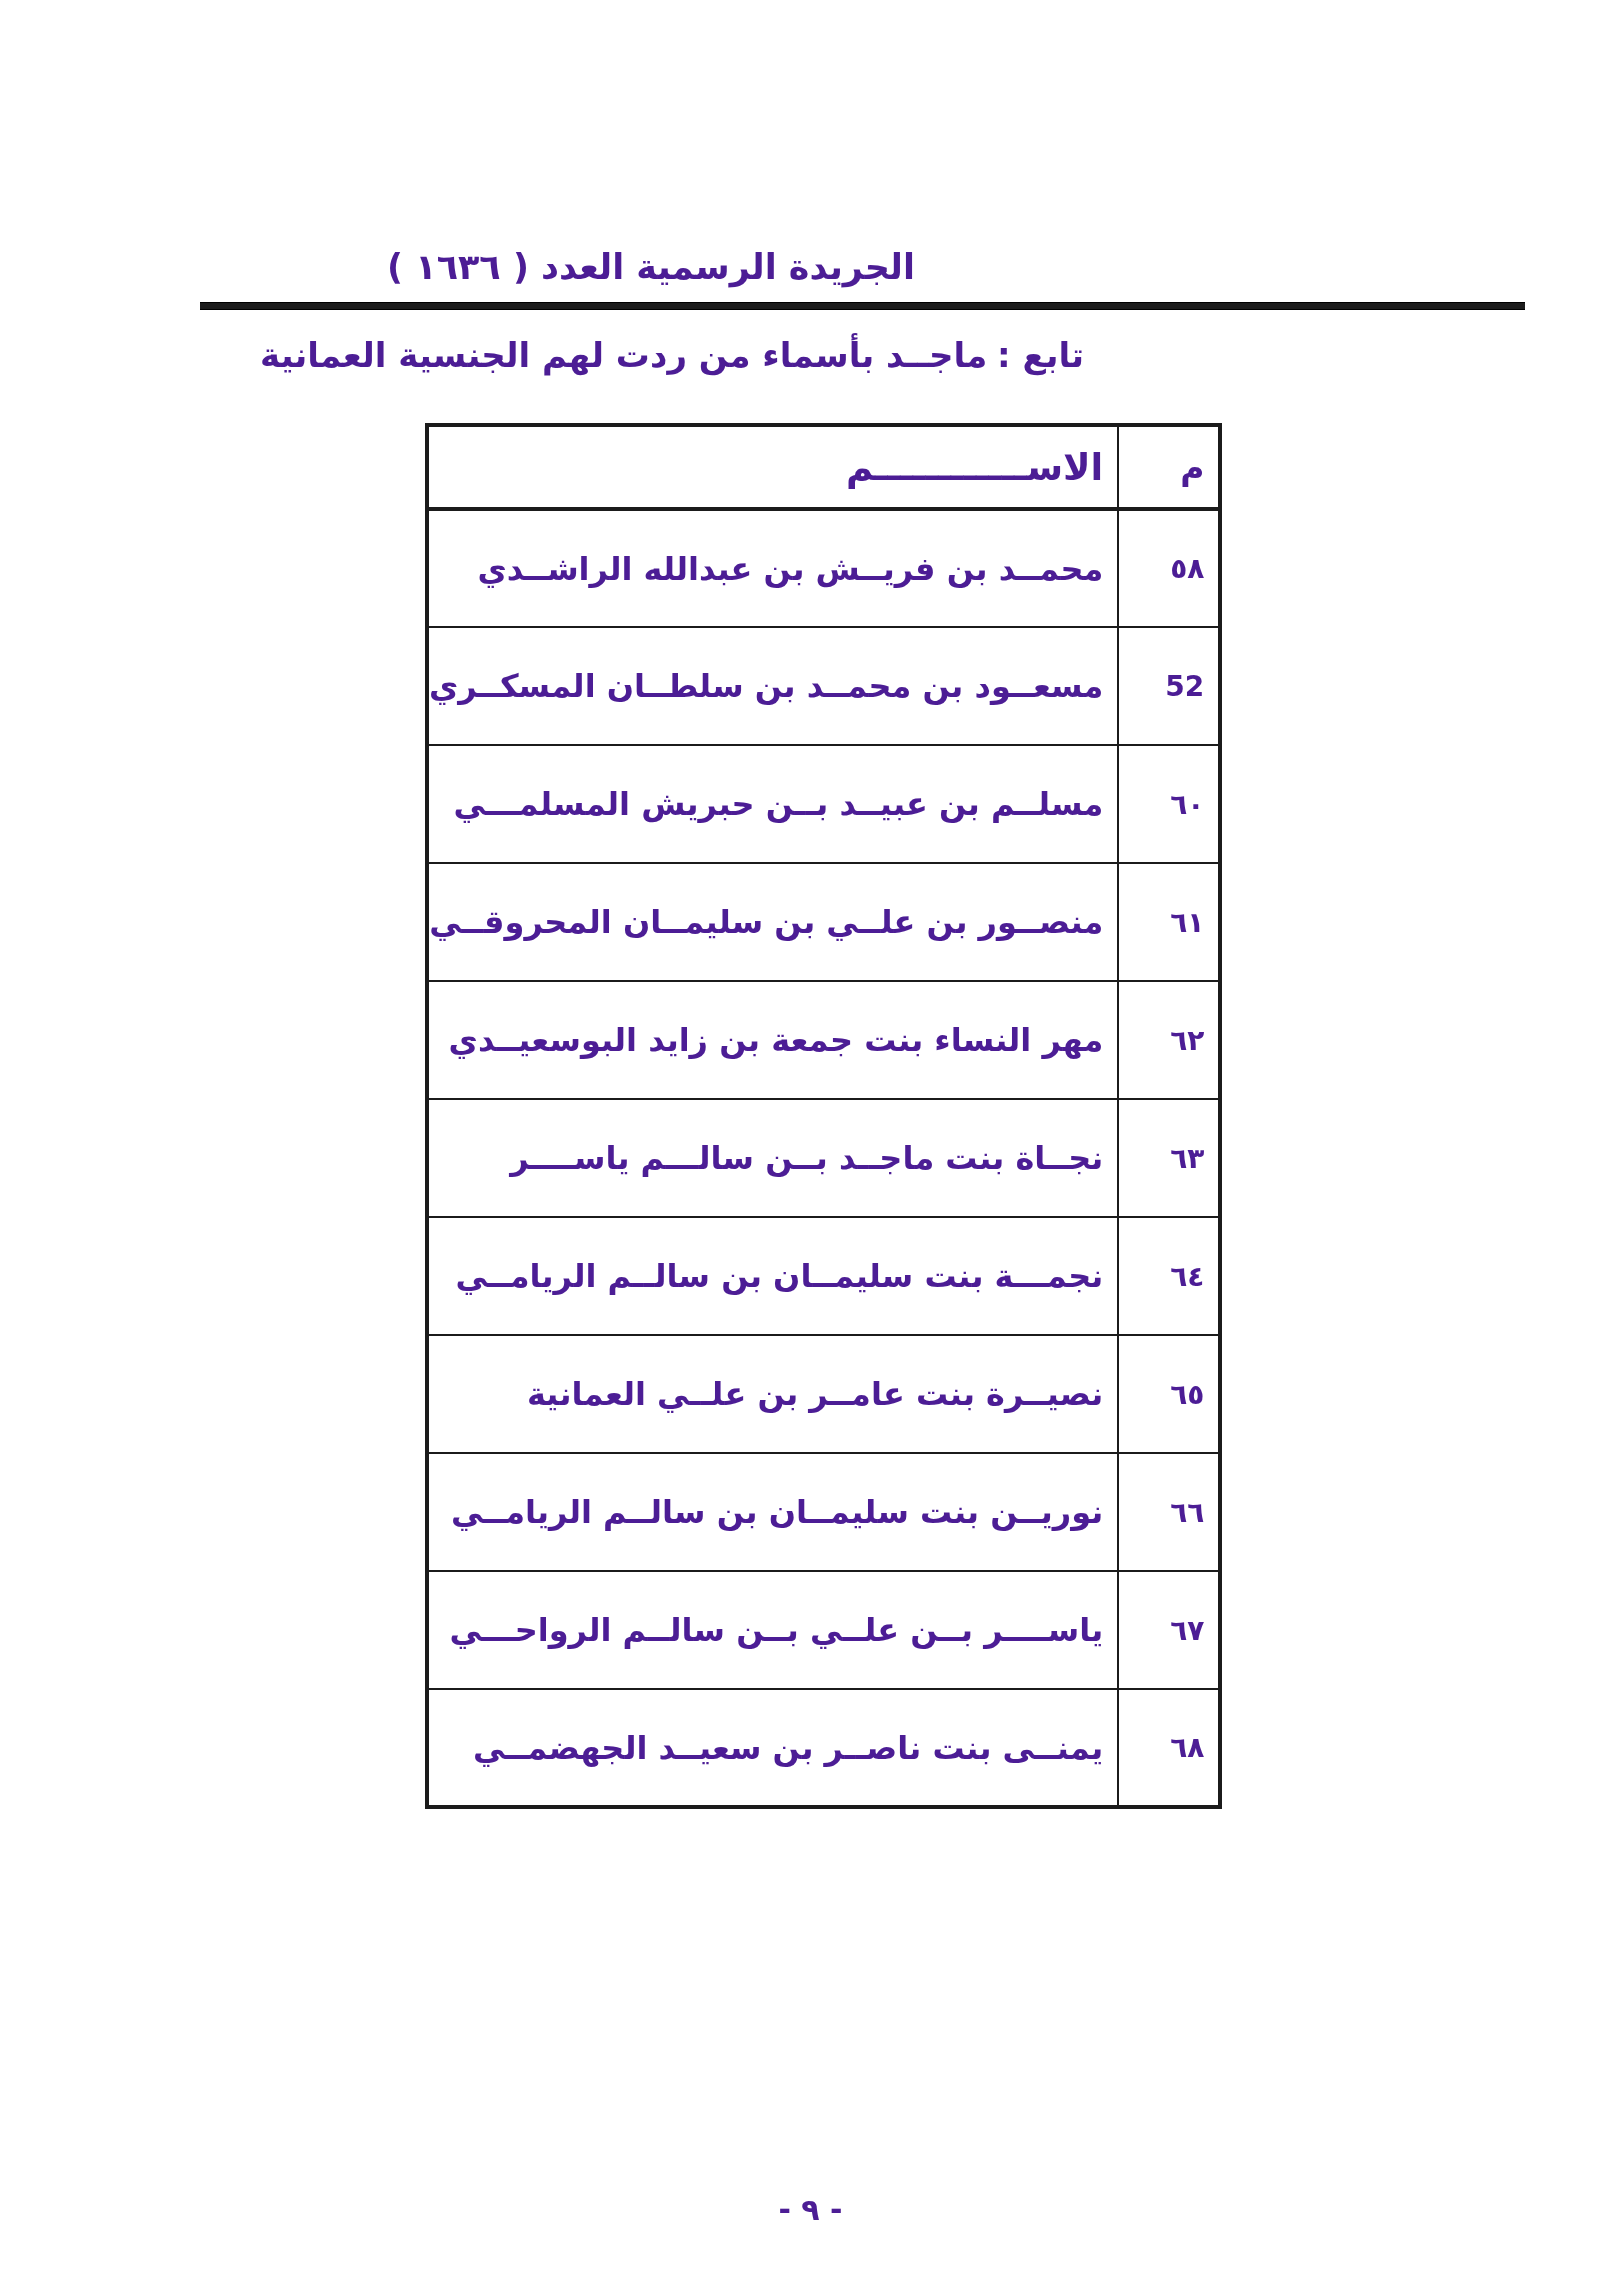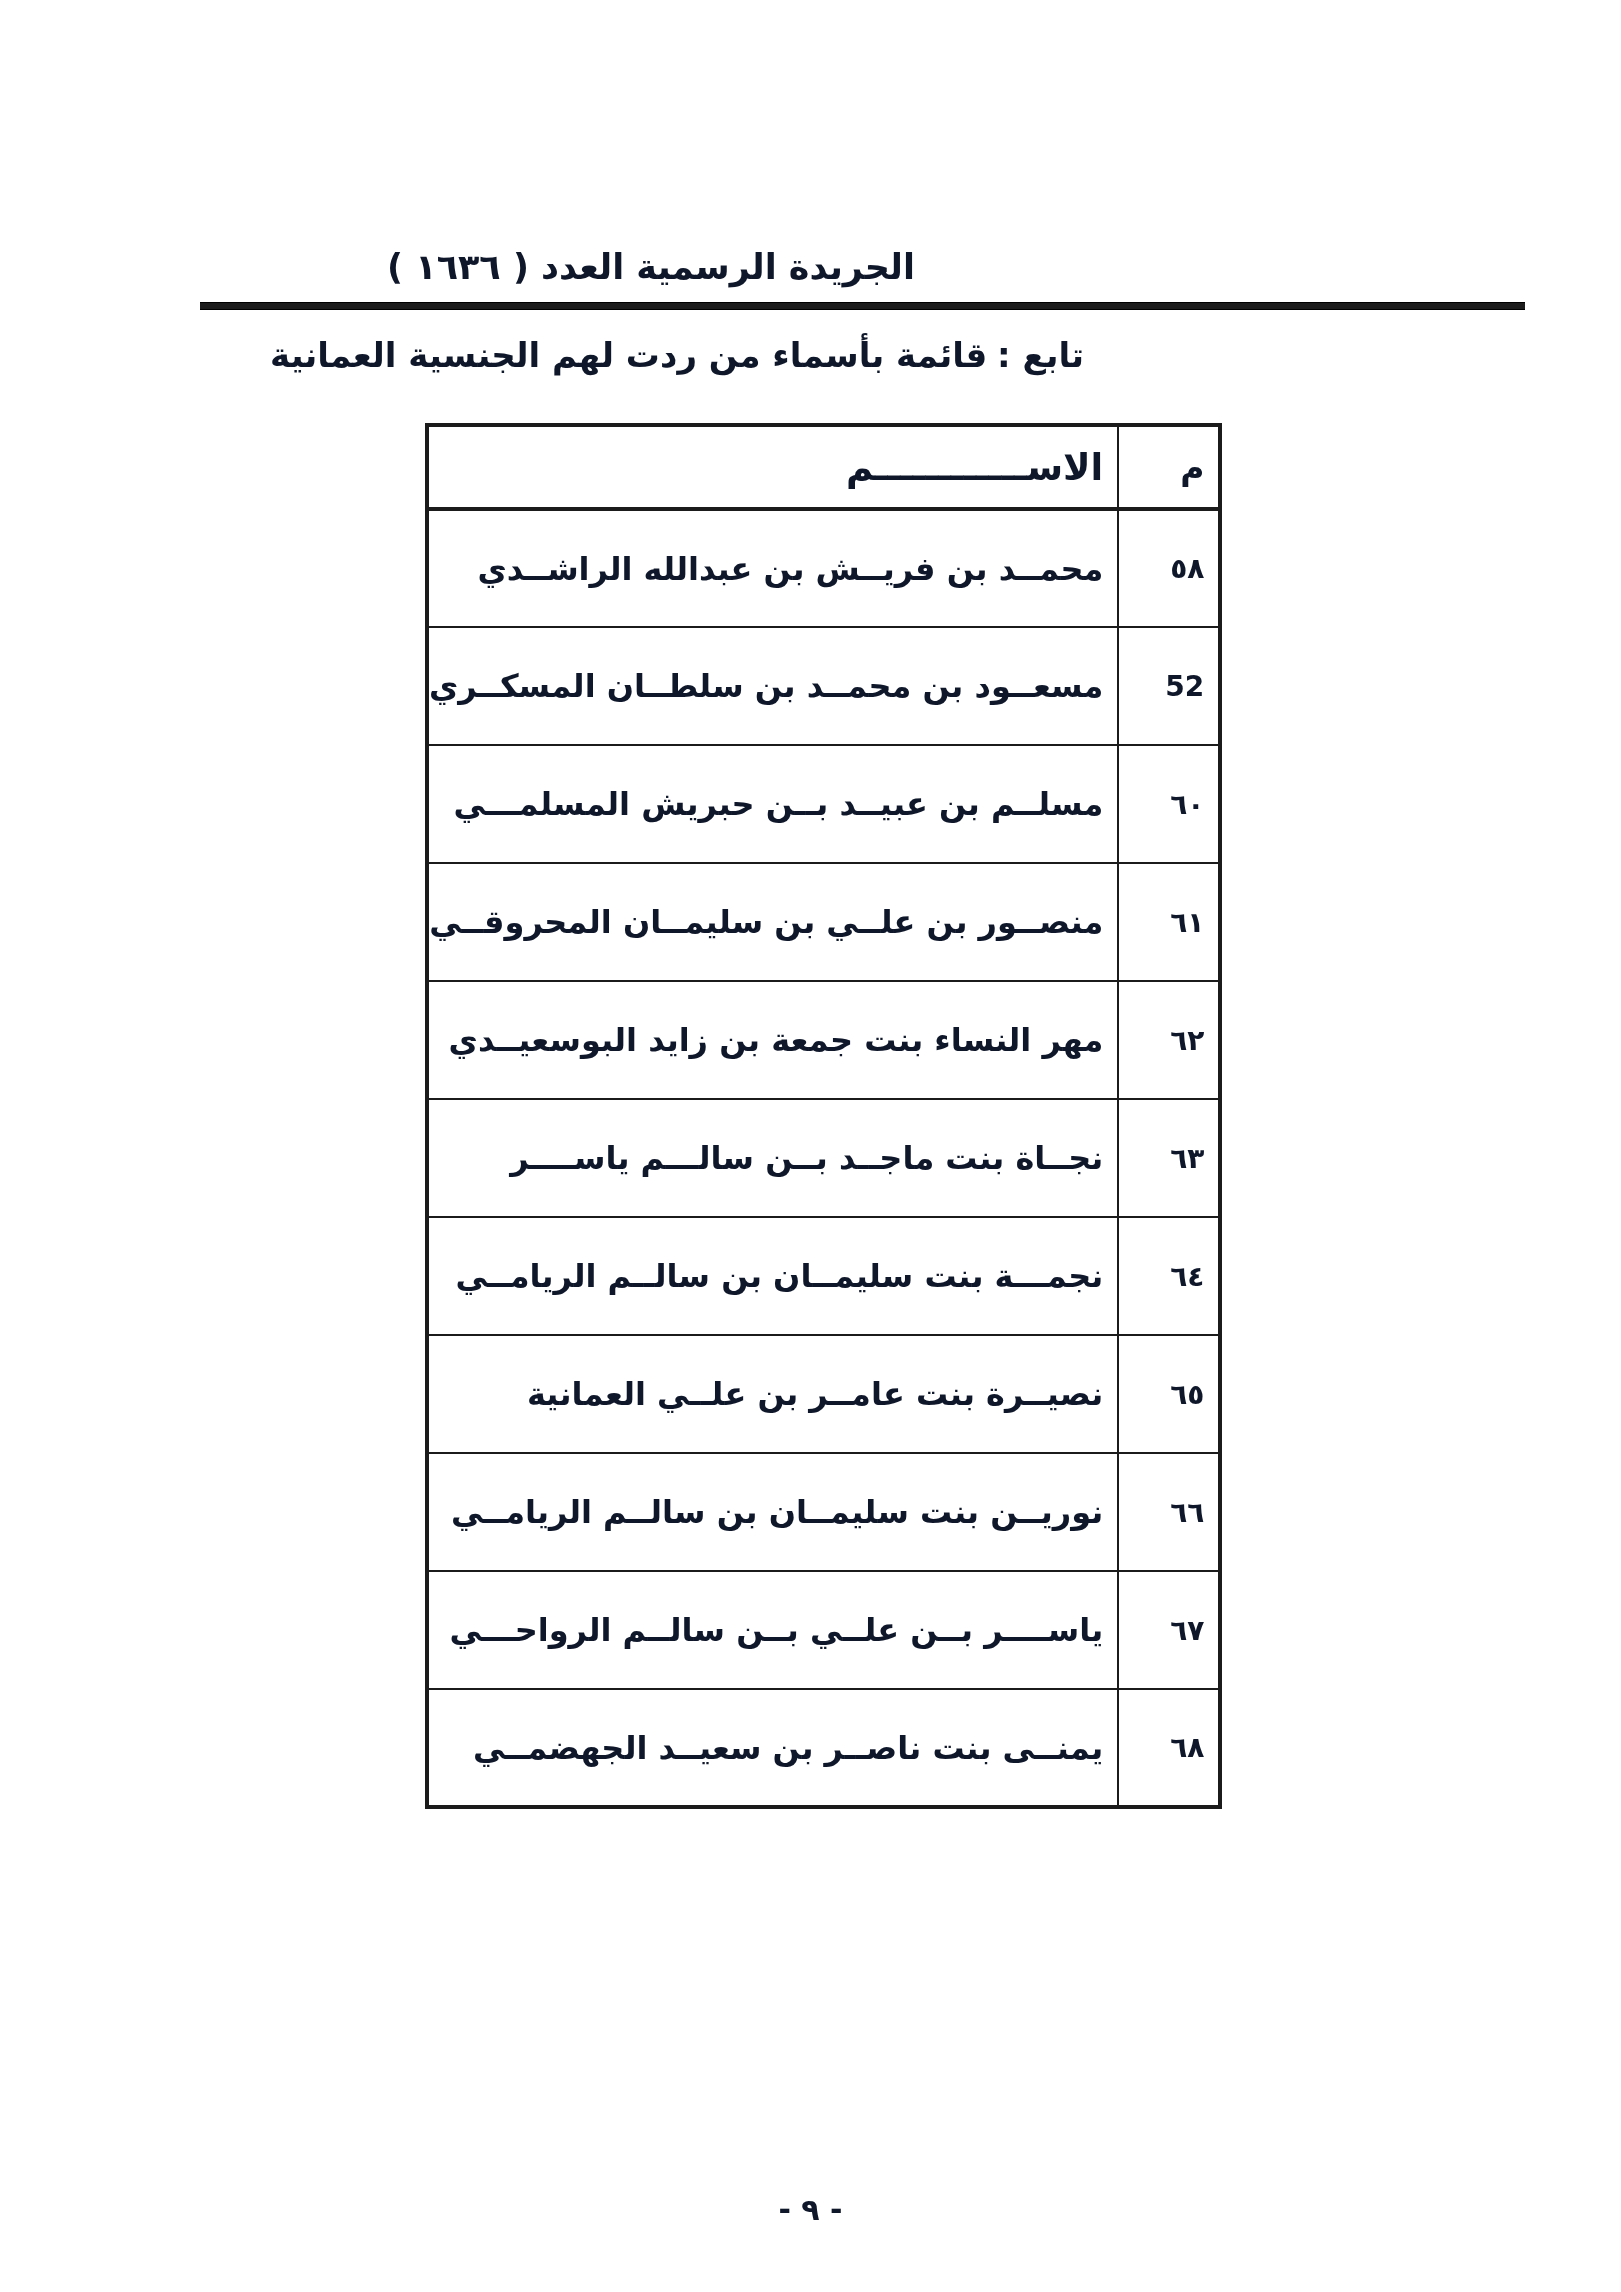--- a/index.html
+++ b/index.html
@@ -1,21 +1,21 @@
 <!DOCTYPE html>
 <html lang="ar"><head>
 <meta charset="utf-8">
 <style>
   html,body{margin:0;padding:0;background:#e8e8e8;}
   .page{
     position:relative;
     width:1621px;height:2293px;
     background:#ffffff;
     font-family:"DejaVu Sans", sans-serif;
-    color:#0f172a;
+    color:#4c1d95;
     overflow:hidden;
     margin:0 auto;
   }
   .masthead{
     position:absolute;
     top:247px;left:223px;width:692px;
     direction:rtl;text-align:right;
     font-size:35px;font-weight:bold;
     white-space:nowrap;
     letter-spacing:0.5px;
@@ -70,21 +70,21 @@
 </head>
 <body>
 
 <div class="page">
 
   <div class="masthead">الجريدة الرسمية العدد ( ١٦٣٦ )</div>
 
   <div class="rule"></div>
 
   <div class="subtitle" dir="rtl">
-    <span class="label">تابع :</span><span>قائمة بأسماء من ردت لهم الجنسية العمانية</span>
+    <span class="label">تابع :</span><span>ماجــد بأسماء من ردت لهم الجنسية العمانية</span>
   </div>
 
   <table class="names-table" dir="rtl">
     <thead>
       <tr>
         <th class="col-num">م</th>
         <th class="col-name">الاســــــــــــم</th>
       </tr>
     </thead>
     <tbody id="rows-body">

